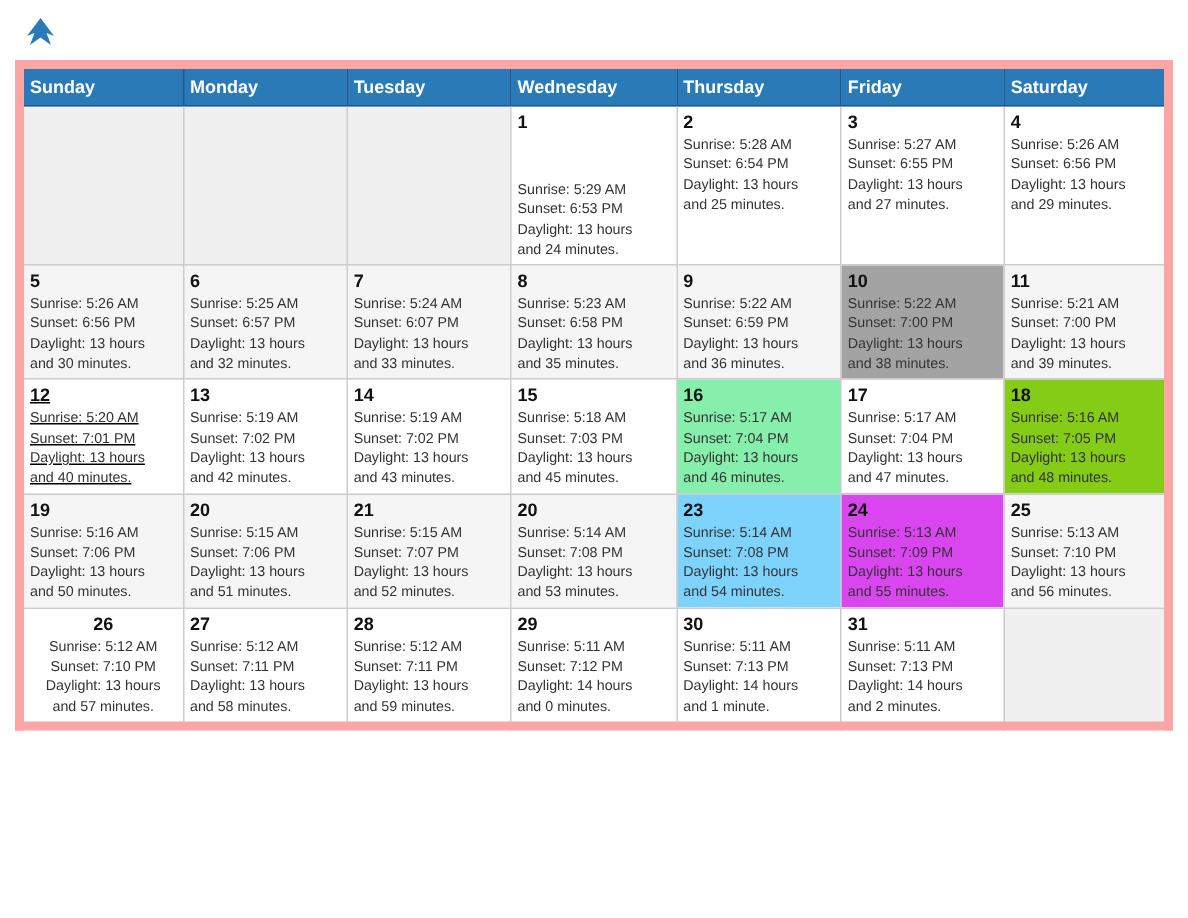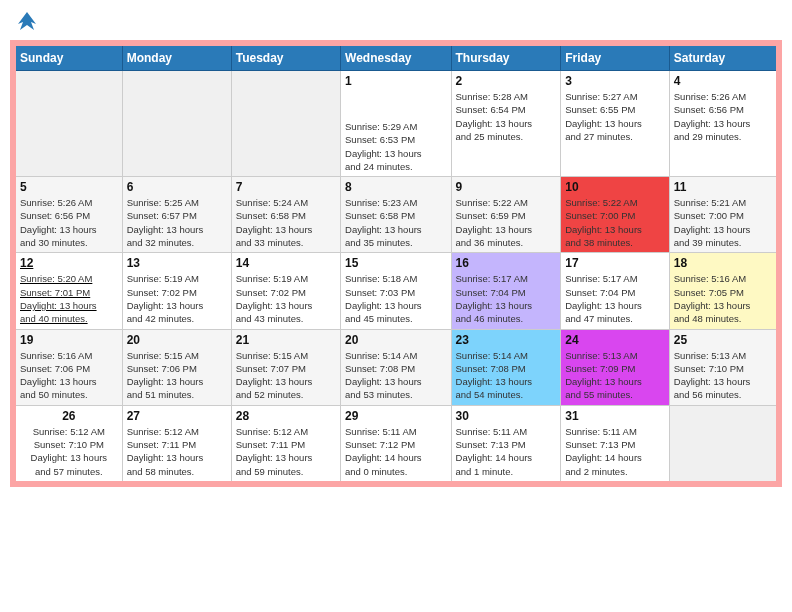--- a/index.html
+++ b/index.html
@@ -166,39 +166,39 @@
         <td style="background: rgb(245, 245, 245);">
           <div class="day-number">6</div>
           <div class="day-info" style="white-space: pre-line;">Sunrise: 5:25 AM
 Sunset: 6:57 PM
 Daylight: 13 hours
 and 32 minutes.</div>
         </td>
         <td style="background: rgb(245, 245, 245);">
           <div class="day-number">7</div>
           <div class="day-info" style="white-space: pre-line;">Sunrise: 5:24 AM
-Sunset: 6:58 PM
+Sunset: 6:07 PM
 Daylight: 13 hours
 and 33 minutes.</div>
         </td>
         <td style="background: rgb(245, 245, 245);">
           <div class="day-number">8</div>
           <div class="day-info" style="white-space: pre-line;">Sunrise: 5:23 AM
 Sunset: 6:58 PM
 Daylight: 13 hours
 and 35 minutes.</div>
         </td>
         <td style="background: rgb(245, 245, 245);">
           <div class="day-number">9</div>
           <div class="day-info" style="white-space: pre-line;">Sunrise: 5:22 AM
 Sunset: 6:59 PM
 Daylight: 13 hours
 and 36 minutes.</div>
         </td>
-        <td style="background: #ef4444;">
+        <td style="background: #a3a3a3;">
           <div class="day-number">10</div>
           <div class="day-info" style="white-space: pre-line;">Sunrise: 5:22 AM
 Sunset: 7:00 PM
 Daylight: 13 hours
 and 38 minutes.</div>
         </td>
         <td style="background: rgb(245, 245, 245);">
           <div class="day-number">11</div>
           <div class="day-info" style="white-space: pre-line;">Sunrise: 5:21 AM
 Sunset: 7:00 PM
@@ -228,35 +228,35 @@
 Daylight: 13 hours
 and 43 minutes.</div>
         </td>
         <td style="background: rgb(255, 255, 255);">
           <div class="day-number">15</div>
           <div class="day-info" style="white-space: pre-line;">Sunrise: 5:18 AM
 Sunset: 7:03 PM
 Daylight: 13 hours
 and 45 minutes.</div>
         </td>
-        <td style="background: #c4b5fd;">
+        <td style="background: #86efac;">
           <div class="day-number">16</div>
           <div class="day-info" style="white-space: pre-line;">Sunrise: 5:17 AM
 Sunset: 7:04 PM
 Daylight: 13 hours
 and 46 minutes.</div>
         </td>
         <td style="background: rgb(255, 255, 255);">
           <div class="day-number">17</div>
           <div class="day-info" style="white-space: pre-line;">Sunrise: 5:17 AM
 Sunset: 7:04 PM
 Daylight: 13 hours
 and 47 minutes.</div>
         </td>
-        <td style="background: #fef9c3;">
+        <td style="background: #84cc16;">
           <div class="day-number">18</div>
           <div class="day-info" style="white-space: pre-line;">Sunrise: 5:16 AM
 Sunset: 7:05 PM
 Daylight: 13 hours
 and 48 minutes.</div>
         </td>
       </tr>
       <tr>
         <td style="background: rgb(245, 245, 245);">
           <div class="day-number">19</div>

